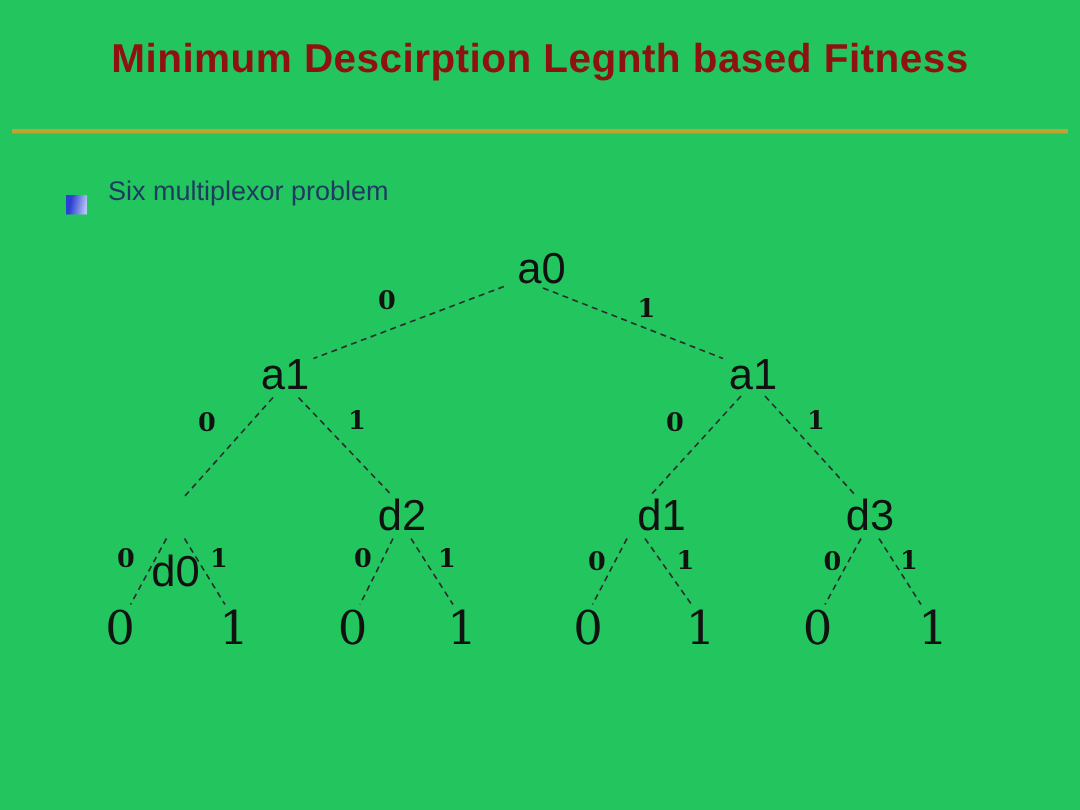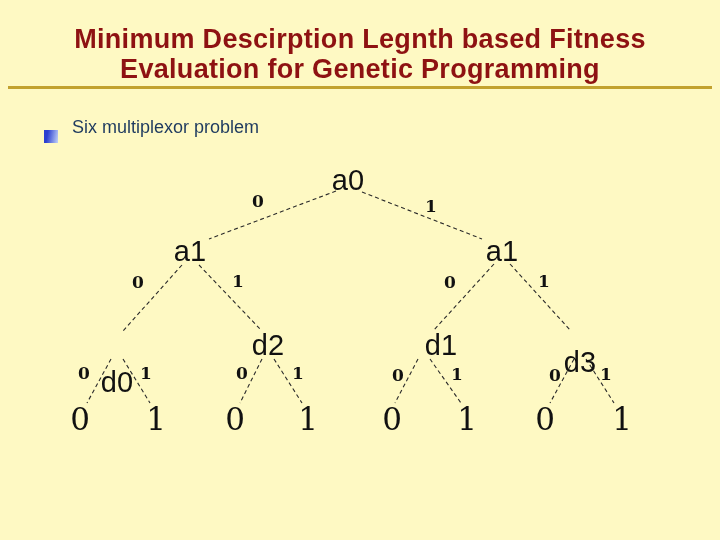--- a/index.html
+++ b/index.html
@@ -1,20 +1,20 @@
 <!DOCTYPE html>
 <html><head>
 <meta charset="utf-8">
 <style>
   html, body { margin: 0; padding: 0; background: #ffffff; }
   .slide {
     position: relative;
     width: 720px;
     height: 540px;
-    background: #fef9c3;
+    background: #22c55e;
     overflow: hidden;
     font-family: "Liberation Sans", sans-serif;
   }
   .title {
     position: absolute;
     top: 24px;
     left: 0;
     width: 720px;
     text-align: center;
     color: #8e1212;
@@ -73,21 +73,20 @@
     color: #111111;
   }
 </style>
 </head>
 <body>
 
 <div class="slide">
 
   <div class="title">
     <div>Minimum Descirption Legnth based Fitness</div>
-    <div>Evaluation for Genetic Programming</div>
   </div>
 
   <div class="title-underline"></div>
 
   <div class="bullet-square"></div>
   <div class="bullet-text">Six multiplexor problem</div>
 
   <div class="diagram">
 
     <svg class="edges-svg" width="720" height="540">
@@ -100,27 +99,27 @@
       <line class="edge" x1="111" y1="359" x2="87" y2="403"></line>
       <line class="edge" x1="123" y1="359" x2="150" y2="403"></line>
       <line class="edge" x1="262" y1="359" x2="240" y2="403"></line>
       <line class="edge" x1="274" y1="359" x2="302" y2="403"></line>
       <line class="edge" x1="418" y1="359" x2="395" y2="403"></line>
       <line class="edge" x1="430" y1="359" x2="461" y2="403"></line>
       <line class="edge" x1="574" y1="359" x2="550" y2="403"></line>
       <line class="edge" x1="586" y1="359" x2="614" y2="403"></line>
     </svg>
 
-    <span class="node" style="left:348px; top:180px;">a0</span>
+    <span class="node" style="left:361px; top:180px;">a0</span>
     <span class="node" style="left:190px; top:251px;">a1</span>
     <span class="node" style="left:502px; top:251px;">a1</span>
     <span class="node" style="left:117px; top:345px;margin-top:37px;">d0</span>
     <span class="node" style="left:268px; top:345px;">d2</span>
     <span class="node" style="left:424px; top:345px;margin-left:17px;">d1</span>
-    <span class="node" style="left:580px; top:362px;">d3</span>
+    <span class="node" style="left:580px; top:345px;">d3</span>
 
     <span class="elabel" style="left:258px; top:201px;">0</span>
     <span class="elabel" style="left:431px; top:206px;">1</span>
     <span class="elabel" style="left:138px; top:282px;">0</span>
     <span class="elabel" style="left:238px; top:281px;">1</span>
     <span class="elabel" style="left:450px; top:282px;">0</span>
     <span class="elabel" style="left:544px; top:281px;">1</span>
     <span class="elabel" style="left:84px;  top:373px;">0</span>
     <span class="elabel" style="left:146px; top:373px;">1</span>
     <span class="elabel" style="left:242px; top:373px;">0</span>

